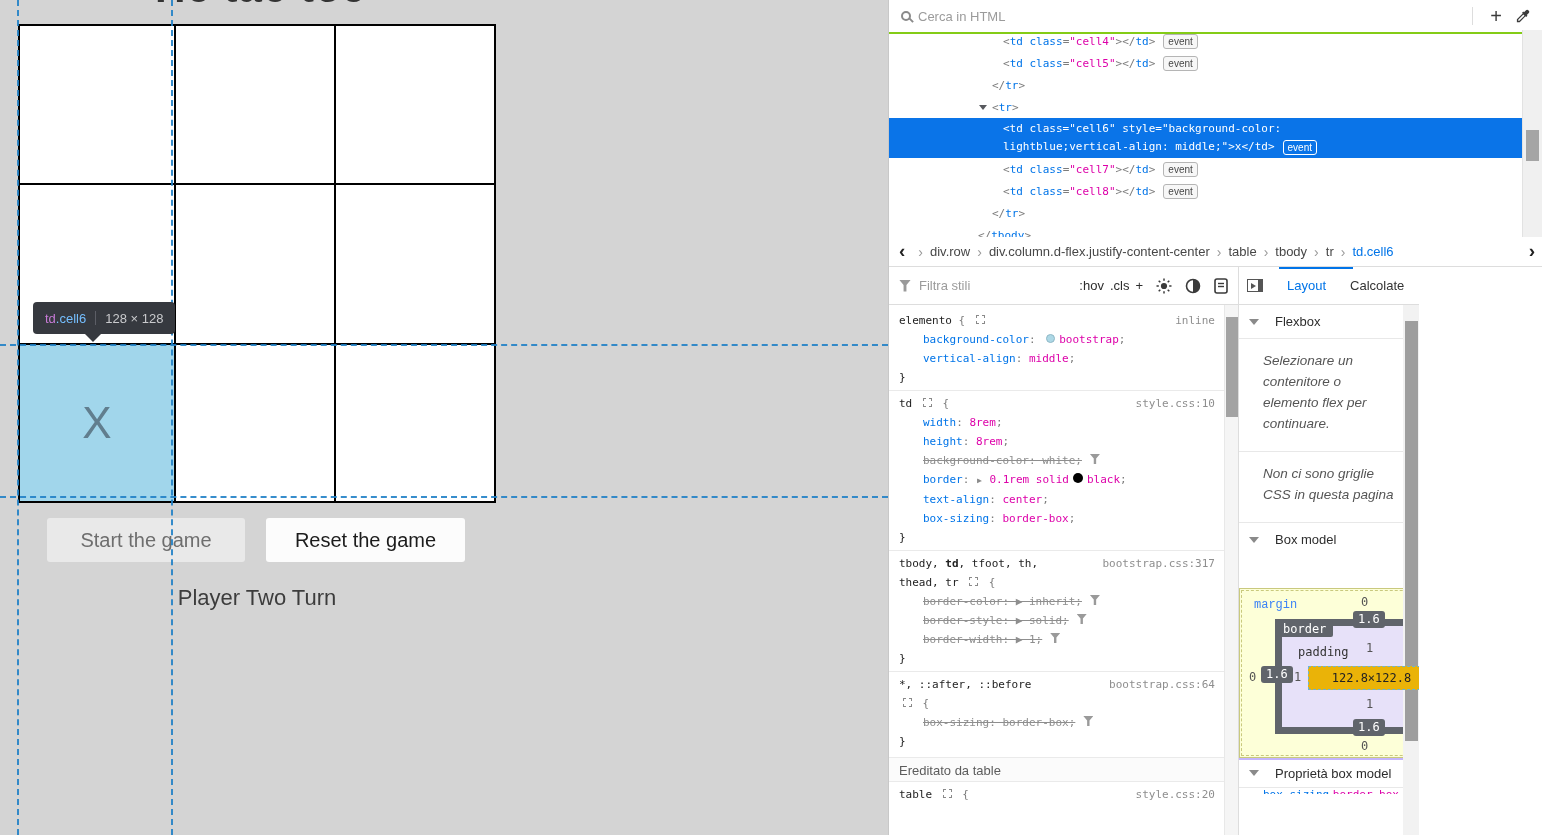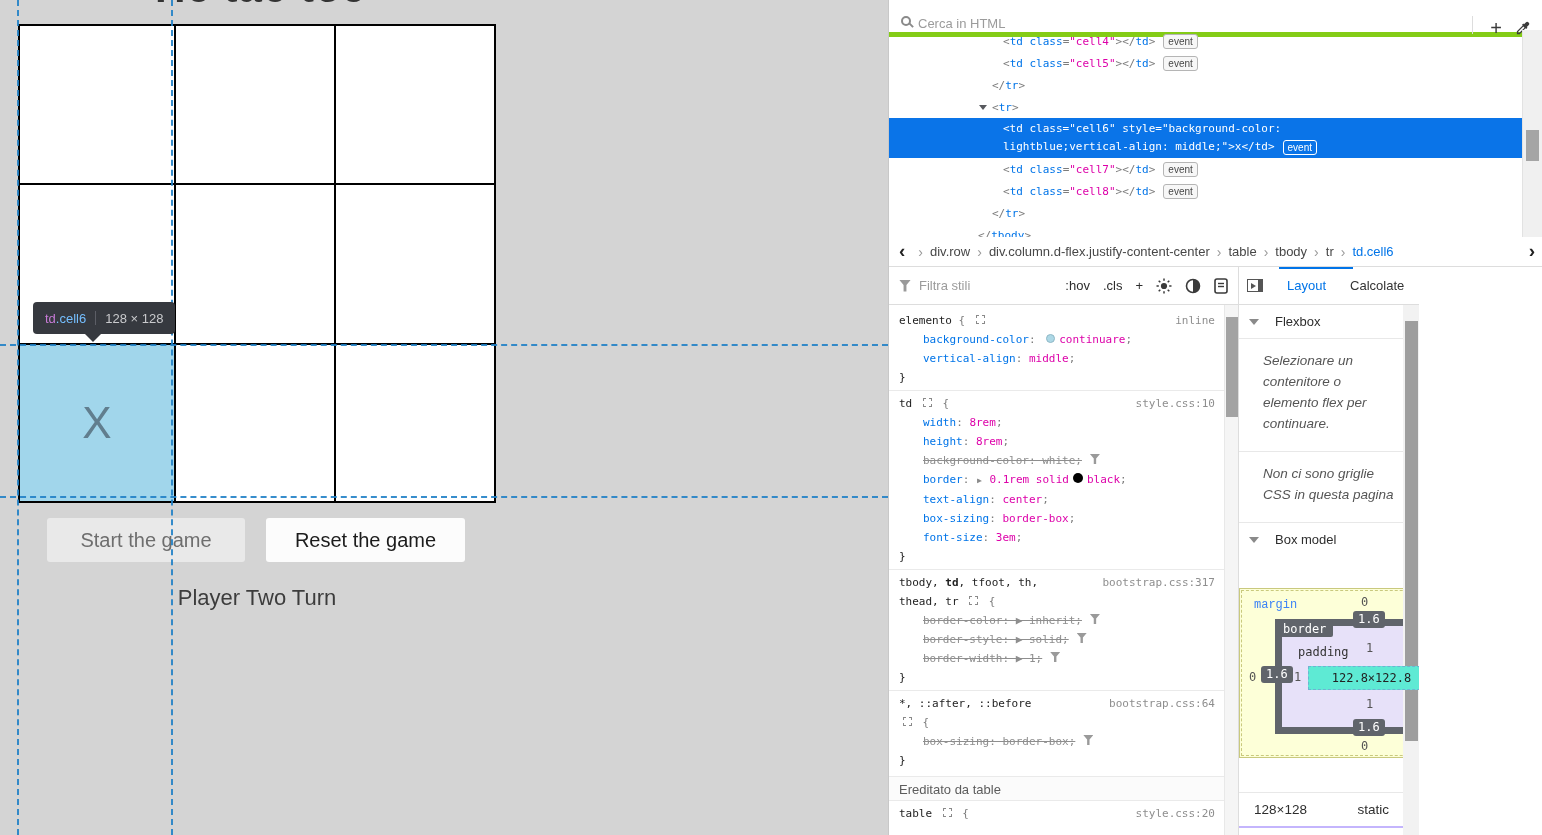--- a/index.html
+++ b/index.html
@@ -39,21 +39,21 @@
   .btn.reset { left:266px; width:199px; background:#fcfcfc; color:#1c1c1c; }
   .status { position:absolute; left:0; top:585px; width:514px; text-align:center;
             font-size:22px; color:#3c3c3c; }
 
   
   .devtools { position:absolute; left:888px; top:0; width:654px; height:835px;
               background:#fff; border-left:1px solid #c8c8c8; font-size:13px; color:#3b3b3b; }
 
   
   .dt-search { position:absolute; left:0; top:0; width:654px; height:30px;
-               border-bottom:5px solid #84cc16; display:flex; align-items:flex-start; padding:16px 8px; }
+               border-bottom:2px solid #84cc16; display:flex; align-items:center; padding:16px 8px; }
   .icon-search { position:relative; width:10px; height:10px; border:2px solid #8a8a8a;
                  border-radius:50%; margin:0 7px 0 4px; flex:none; }
   .icon-search:after { content:""; position:absolute; width:6px; height:2px; background:#8a8a8a;
                        transform:rotate(45deg); right:-5px; bottom:-2px; }
   .dt-search input { flex:1; border:none; outline:none; font-size:13px; color:#333;
                      font-family:"Liberation Sans",sans-serif; background:transparent; }
   .dt-search input::placeholder { color:#9b9b9b; }
   .toolbar-sep { width:1px; height:18px; background:#ddd; margin:0 10px; }
   .tbtn { width:26px; height:24px; display:flex; align-items:center; justify-content:center; flex:none; }
   .icon-plus { font-size:20px; color:#3b3b3b; line-height:20px; }
@@ -91,21 +91,21 @@
   .dt-bottom { position:absolute; left:0; top:267px; width:530px; height:568px; display:flex; }
 
   
   .rules-pane { width:350px; height:568px; border-right:1px solid #ddd; position:relative; overflow:hidden; }
   .filter-bar { height:38px; border-bottom:1px solid #ddd; display:flex; align-items:center; padding:0 10px; }
   .icon-funnel { width:12px; height:12px; background:#9a9a9a; flex:none;
                  clip-path:polygon(0 0,100% 0,62% 45%,62% 100%,38% 100%,38% 45%); }
   .filter-bar input { flex:1; border:none; outline:none; background:transparent; font-size:13px;
                       margin-left:8px; color:#333; font-family:"Liberation Sans",sans-serif; min-width:0;}
   .filter-bar input::placeholder { color:#9b9b9b; }
-  .fb-toggle { color:#2d2d2d; font-size:13px; margin-left:13px; flex:none; }
+  .fb-toggle { color:#2d2d2d; font-size:13px; margin-left:6px; flex:none; }
   .fb-icon { margin-left:13px; flex:none; display:flex; align-items:center; }
 
   .rules-list { position:absolute; left:0; top:38px; width:336px; height:530px;
                 font-family:"DejaVu Sans Mono", monospace; font-size:11px; padding-top:6px; color:#222; }
   .rrow { min-height:19px; line-height:19px; display:flex; align-items:center; padding-left:10px; white-space:pre;gap:20px; }
   .rprop { padding-left:34px; }
   .rsep { border-top:1px solid #eaeaea; margin-top:3px; padding-top:3px; }
   .src { margin-left:auto; padding-right:10px; color:#8e8e8e; }
   .inherited-hdr { height:25px; line-height:25px; margin-top:6px; padding-left:10px;
                    font-family:"Liberation Sans",sans-serif; font-size:13px; color:#5c5c5c;
@@ -150,21 +150,21 @@
   .bm-wrap { padding-top:0; }
   .bm { position:relative; margin:31px auto 0; width:250px; height:170px; background:#fdffd8;
         border:1px solid #c9c97e; outline:1px dashed #c9c97e; outline-offset:-3px;
         font-family:"DejaVu Sans Mono", monospace; font-size:12px; color:#555; }
   .bm-margin-label { position:absolute; left:14px; top:9px; color:#3b82f6;font-family:Liberation Mono, monospace; }
   .bm-border { position:absolute; left:35px; top:30px; width:190px; height:115px; background:#60646b; }
   .bm-padding { position:absolute; left:42px; top:37px; width:176px; height:101px; background:#e7e1f9; }
   .bm-border-label { position:absolute; left:36px; top:32px; background:#60646b; color:#fff;
                      padding:1px 7px; border-radius:2px; z-index:5; }
   .bm-padding-label { position:absolute; left:58px; top:56px; color:#333; z-index:4; }
-  .bm-content { position:absolute; left:68px; top:77px; width:127px; height:24px; background:#5eead4;
+  .bm-content { position:absolute; left:68px; top:77px; width:127px; height:24px; background:#eab308;
                 border:1px dashed #6db3d2; display:flex; align-items:center; justify-content:center;
                 color:#222; z-index:4; }
   .bm-badge { position:absolute; background:#60646b; color:#fff; border-radius:3px;
               padding:0 5px; height:17px; line-height:17px; z-index:6; }
   .bm-num { position:absolute; z-index:6; color:#555; }
 
   .bm-size-row { margin-top:34px; height:34px; border-top:1px solid #e8e8e8; display:flex;
                  align-items:center; padding:0 30px 0 15px; font-size:13.5px; color:#2d2d2d; }
   .bm-size-row .pos { margin-left:auto; }
   .bm-props-hdr { height:30px; border-top:2px solid #c4b5fd; }
@@ -297,32 +297,31 @@
           <svg width="14" height="16" viewBox="0 0 14 16">
               <rect x="1" y="1" width="12" height="14" rx="2" fill="none" stroke="#3b3b3b" stroke-width="1.6"></rect>
               <line x1="4" y1="5.5" x2="10" y2="5.5" stroke="#3b3b3b" stroke-width="1.4"></line>
               <line x1="4" y1="8.5" x2="10" y2="8.5" stroke="#3b3b3b" stroke-width="1.4"></line>
             </svg>
         </span>
       </div>
 
       <div class="rules-list">
         <div class="rrow"><span><span class="tk-plain">elemento</span><span class="tk-p"> { </span><span class="tk-target"></span></span><span class="src">inline</span></div>
-        <div class="rrow rprop"><span><span class="tk-t">background-color</span><span class="tk-p">: </span><span class="tk-swlb"></span><span class="tk-v">continuare</span><span class="tk-p">;</span></span></div>
+        <div class="rrow rprop"><span><span class="tk-t">background-color</span><span class="tk-p">: </span><span class="tk-swlb"></span><span class="tk-v">bootstrap</span><span class="tk-p">;</span></span></div>
         <div class="rrow rprop"><span><span class="tk-t">vertical-align</span><span class="tk-p">: </span><span class="tk-v">middle</span><span class="tk-p">;</span></span></div>
         <div class="rrow"><span><span class="tk-plain">}</span></span></div>
 
         <div class="rrow rsep"><span><span class="tk-plain">td </span><span class="tk-target"></span><span class="tk-p"> {</span></span><span class="src">style.css:10</span></div>
         <div class="rrow rprop"><span><span class="tk-t">width</span><span class="tk-p">: </span><span class="tk-v">8rem</span><span class="tk-p">;</span></span></div>
         <div class="rrow rprop"><span><span class="tk-t">height</span><span class="tk-p">: </span><span class="tk-v">8rem</span><span class="tk-p">;</span></span></div>
         <div class="rrow rprop"><span><span class="tk-s">background-color: white;</span><span class="tk-funnel"></span></span></div>
         <div class="rrow rprop"><span><span class="tk-t">border</span><span class="tk-p">: </span><span class="tk-arrow">▶</span><span class="tk-v"> 0.1rem solid</span><span class="tk-swbk"></span><span class="tk-v">black</span><span class="tk-p">;</span></span></div>
         <div class="rrow rprop"><span><span class="tk-t">text-align</span><span class="tk-p">: </span><span class="tk-v">center</span><span class="tk-p">;</span></span></div>
         <div class="rrow rprop"><span><span class="tk-t">box-sizing</span><span class="tk-p">: </span><span class="tk-v">border-box</span><span class="tk-p">;</span></span></div>
-        <div class="rrow rprop"><span><span class="tk-t">font-size</span><span class="tk-p">: </span><span class="tk-v">3em</span><span class="tk-p">;</span></span></div>
         <div class="rrow"><span><span class="tk-plain">}</span></span></div>
 
         <div class="rrow rsep"><span><span class="tk-plain">tbody, </span><span class="tk-bold">td</span><span class="tk-plain">, tfoot, th,</span></span><span class="src">bootstrap.css:317</span></div>
         <div class="rrow"><span><span class="tk-plain">thead, tr </span><span class="tk-target"></span><span class="tk-p"> {</span></span></div>
         <div class="rrow rprop"><span><span class="tk-s">border-color: ▶ inherit;</span><span class="tk-funnel"></span></span></div>
         <div class="rrow rprop"><span><span class="tk-s">border-style: ▶ solid;</span><span class="tk-funnel"></span></span></div>
         <div class="rrow rprop"><span><span class="tk-s">border-width: ▶ 1;</span><span class="tk-funnel"></span></span></div>
         <div class="rrow"><span><span class="tk-plain">}</span></span></div>
 
         <div class="rrow rsep"><span><span class="tk-plain">*, ::after, ::before</span></span><span class="src">bootstrap.css:64</span></div>
@@ -378,24 +377,20 @@
               <span>122.8×122.8</span>
             </div>
           <span class="bm-num" style="left:203px;top:81px">1</span>
           <span class="bm-badge" style="left:214px;top:77px">1.6</span>
           <span class="bm-num" style="left:243px;top:81px">0</span>
           <span class="bm-num" style="left:126px;top:108px">1</span>
           <span class="bm-badge" style="left:113px;top:130px">1.6</span>
           <span class="bm-num" style="left:121px;top:150px">0</span>
         </div>
 
-        <div class="bm-size-row">
-          <span>128×128</span>
-          <span class="pos">static</span>
-        </div>
 
         <div class="sec-hdr bm-props-hdr">
           <span class="sec-twisty"></span>
           <span>Proprietà box model</span>
         </div>
         <div class="bm-partial">
           <span class="pp">box-sizing</span>
           <span class="pv">border-box</span>
         </div>
       </div>

